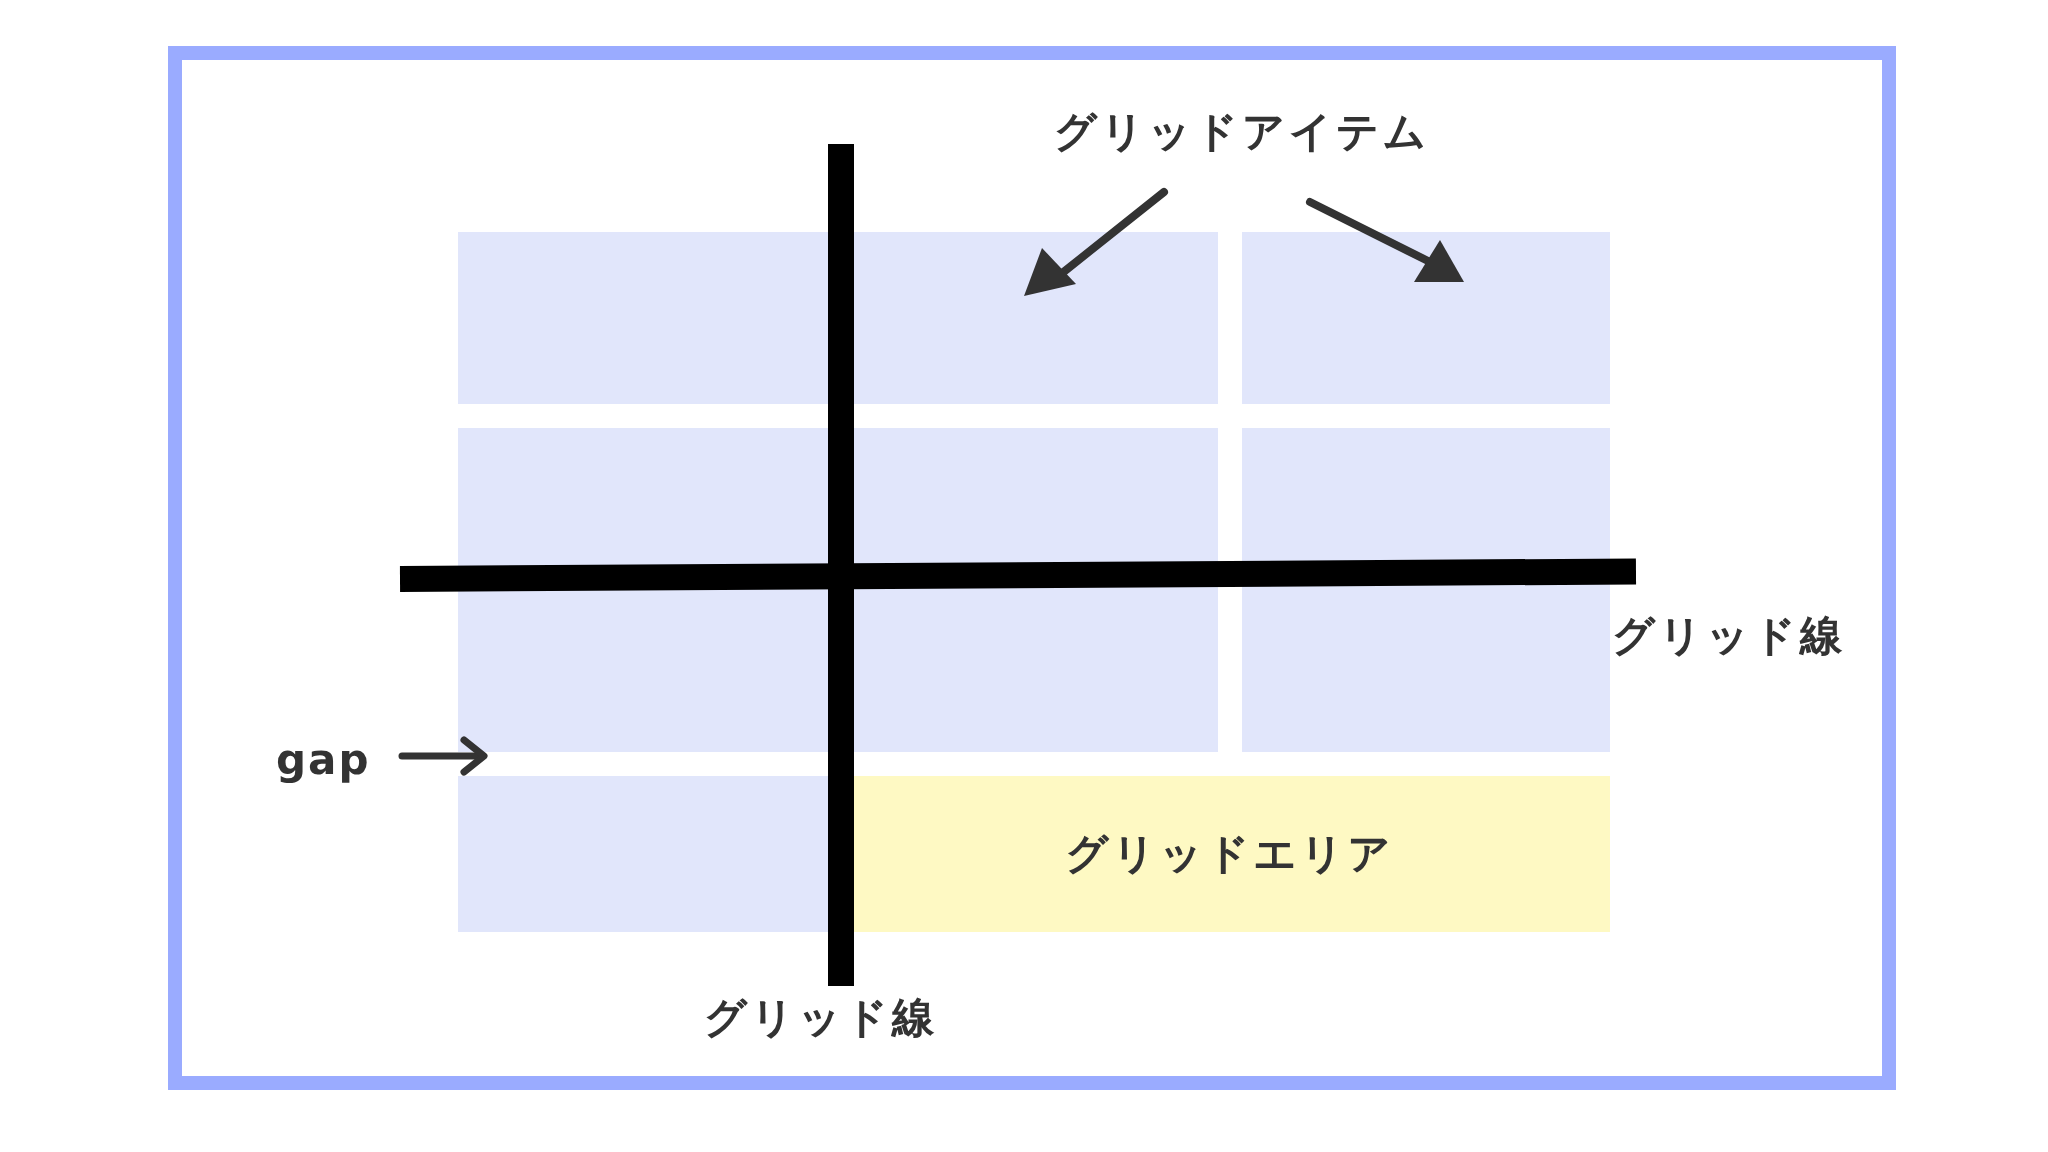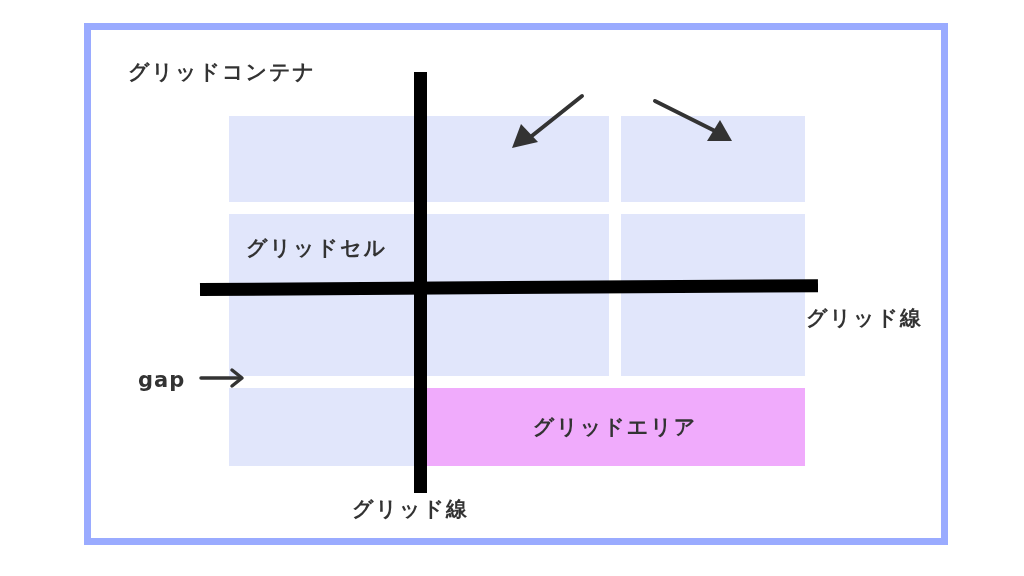--- a/index.html
+++ b/index.html
@@ -26,21 +26,21 @@
       box-sizing: border-box;
       border: 7px solid #9aabff;
       background: #ffffff;
     }
     .cell {
       position: absolute;
       background: #e1e6fb;
     }
     .area {
       position: absolute;
-      background: #f0abfc;
+      background: #fef9c3;
       display: flex;
       align-items: center;
       justify-content: center;
     }
     .bar {
       position: absolute;
       background: #000000;
     }
     .label {
       position: absolute;
@@ -87,22 +87,21 @@
   <div class="cell" style="left:621px; top:292px; width:184px; height:84px;"></div>
 
   <div class="cell" style="left:229px; top:388px; width:187px; height:78px;"></div>
   <div class="area" style="left:425px; top:388px; width:380px; height:78px;">
     <span class="area-label">グリッドエリア</span>
   </div>
 
   <div class="bar" style="left:414px; top:72px; width:13px; height:421px;"></div>
   <div class="bar" style="left:200px; top:283px; width:618px; height:13px; transform: rotate(-0.35deg); transform-origin: left center;"></div>
 
-  <div class="label" style="left:128px; top:62px;">グリッドコンテナ</div>
-  <div class="label" style="left:246px; top:238px;">グリッドセル</div>
+  <div class="label" style="left:527px; top:56px;">グリッドアイテム</div>
   <div class="label" style="left:806px; top:308px;">グリッド線</div>
   <div class="label" style="left:352px; top:499px;">グリッド線</div>
   <div class="label" style="left:138px; top:370px; letter-spacing:1px;">gap</div>
 
   <svg class="arrows" viewBox="0 0 1024 576">
     <g>
       <line x1="582" y1="96" x2="528" y2="139" stroke="#333333" stroke-width="4" stroke-linecap="round"></line>
       <polygon points="512,148 521,124 538,142" fill="#333333"></polygon>
     </g>
     <g>

